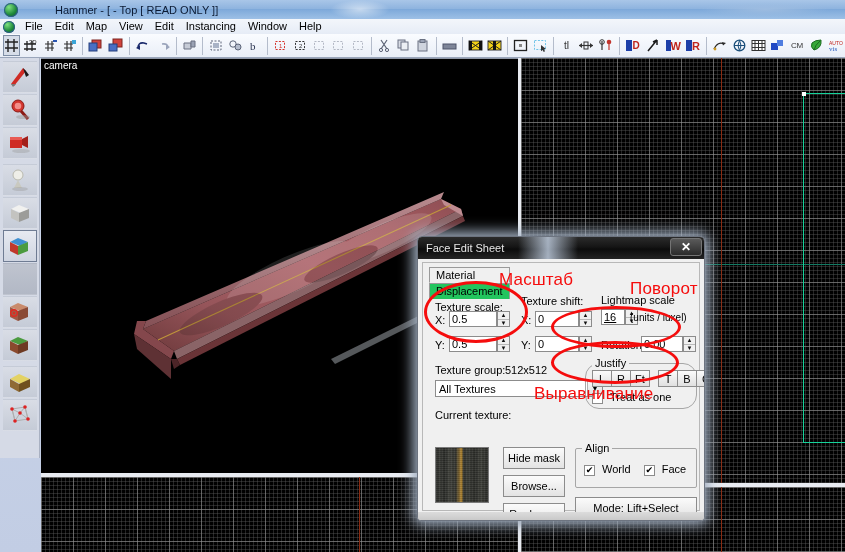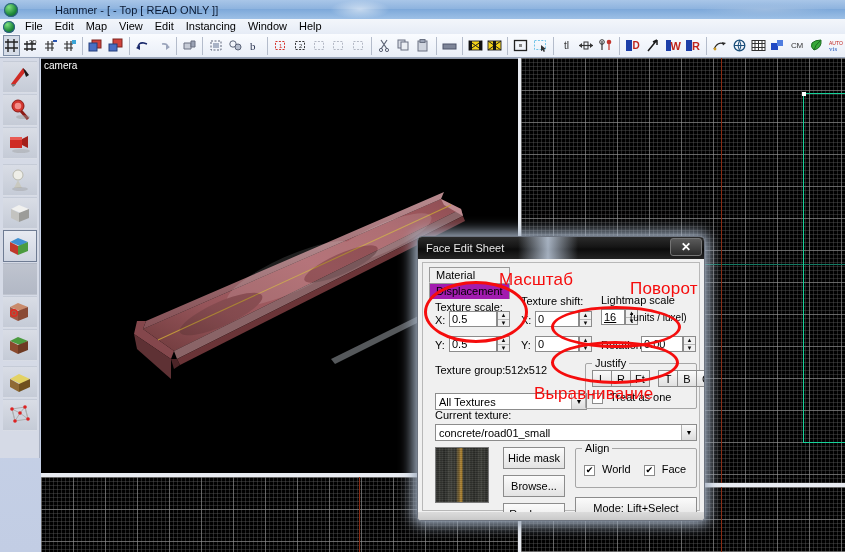--- a/index.html
+++ b/index.html
@@ -168,21 +168,21 @@
   }
   .dlg-foot {
     position:absolute; left:0; right:0; bottom:0; height:8px;
     background: linear-gradient(180deg,#dcdcdc,#c9c9c9);
   }
 
   .tabs { position:absolute; left:6px; top:4px; height:16px; display:flex;flex-direction:column; }
   .tab {
     height:16px; padding: 0 6px; font-size:11px;
     border:1px solid #9a9a9a; border-bottom: none;
-    background: #a21caf; margin-right:1px; line-height: 15px;
+    background: #22c55e; margin-right:1px; line-height: 15px;
   }
   .tab.active { background:#f0f0f0; border-bottom: 1px solid #f0f0f0; }
 
   .grp { position:absolute; font-size:11px; color:#000; }
 
   .txt {
     height: 16px; border: 1px solid #8c8c8c; background:#fff;
     font-size: 11px; padding: 0 2px; line-height: 14px;
     font-family:"Liberation Sans", sans-serif; color:#000;
   }
@@ -753,48 +753,44 @@
 
       <div class="grp" style="left:178px; top:76px;">Rotation:</div>
       <div class="txt" style="position:absolute; left:218px; top:73px; width:42px;">0.00</div>
       <div class="spin" style="position:absolute; left:260px; top:73px;">
           <i>▲</i>
           <i>▼</i>
         </div>
 
       <div class="grp" style="left:12px; top:101px;">Texture group:</div>
       <div class="grp" style="left:82px; top:101px;">512x512</div>
-      <div class="combo" style="position:absolute; left:12px; top:130px; width:152px;">
+      <div class="combo" style="position:absolute; left:12px; top:117px; width:168px;">
         <span>All Textures</span>
         <span class="arrow">▼</span>
       </div>
 
-      <div class="fieldset" style="left:162px; top:100px; width:112px; height:46px;">
+      <div class="fieldset" style="left:162px; top:100px; width:112px; height:46px;border-radius:14px;">
         <span class="fs-title">Justify</span>
         <div style="position:absolute; left:6px; top:6px; display:flex;">
           <div class="jbtn">L</div>
           <div class="jbtn">R</div>
           <div class="jbtn">Ft</div>
         </div>
         <div style="position:absolute; left:72px; top:6px; display:flex;">
           <div class="jbtn">T</div>
           <div class="jbtn">B</div>
           <div class="jbtn">C</div>
         </div>
         <div style="position:absolute; left:6px; top:27px; white-space:nowrap;">
           <span class="chk"></span>
           <span style="margin-left:4px; font-size:11px;">Treat as one</span>
         </div>
       </div>
 
       <div class="grp" style="left:12px; top:146px;">Current texture:</div>
-      <div class="combo" style="position:absolute; left:12px; top:161px; width:262px;">
-        <span>concrete/road01_small</span>
-        <span class="arrow">▼</span>
-      </div>
 
       <div class="texpreview" style="left:12px; top:184px; width:54px; height:56px;">
         <div class="texnoise"></div>
       </div>
 
       <div class="btn" style="position:absolute; left:80px; top:184px; width:62px; height:22px;">Hide mask</div>
       <div class="btn" style="position:absolute; left:80px; top:212px; width:62px; height:22px;">Browse...</div>
       <div class="btn" style="position:absolute; left:80px; top:240px; width:62px; height:22px;">Replace...</div>
 
       <div class="fieldset" style="left:152px; top:185px; width:122px; height:40px;">

